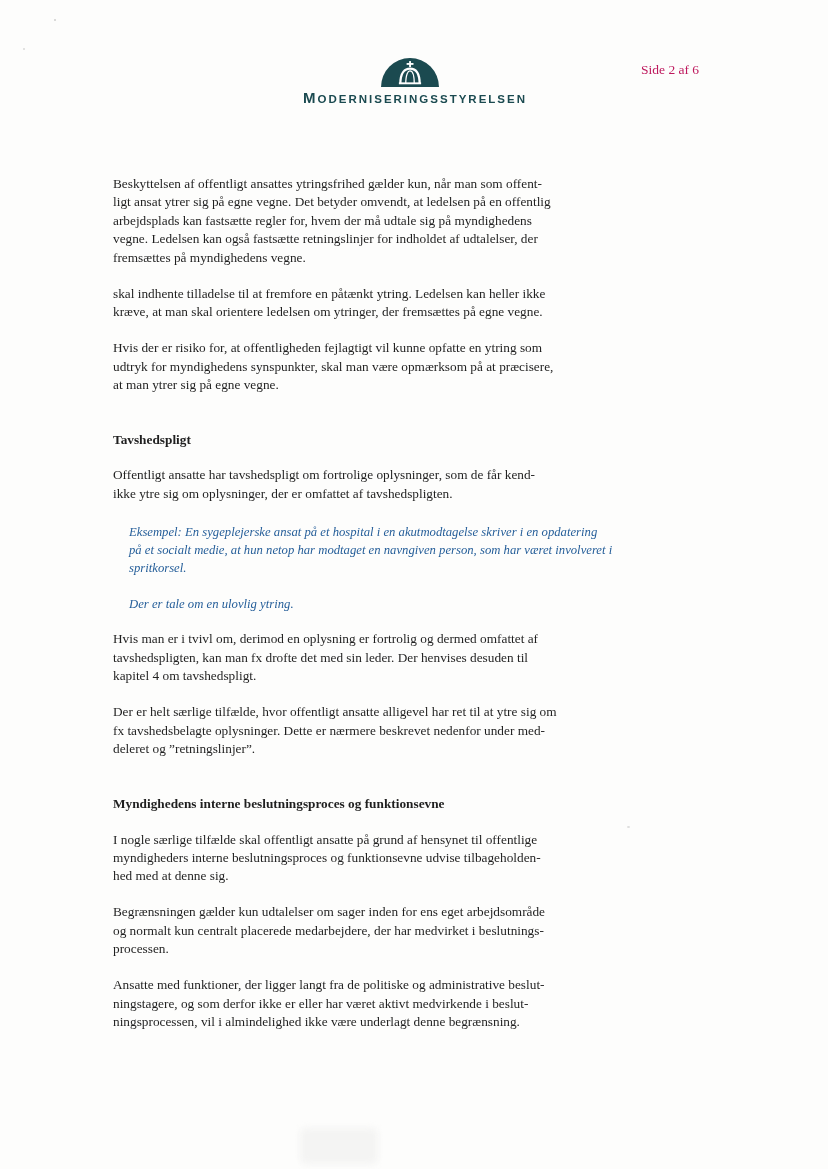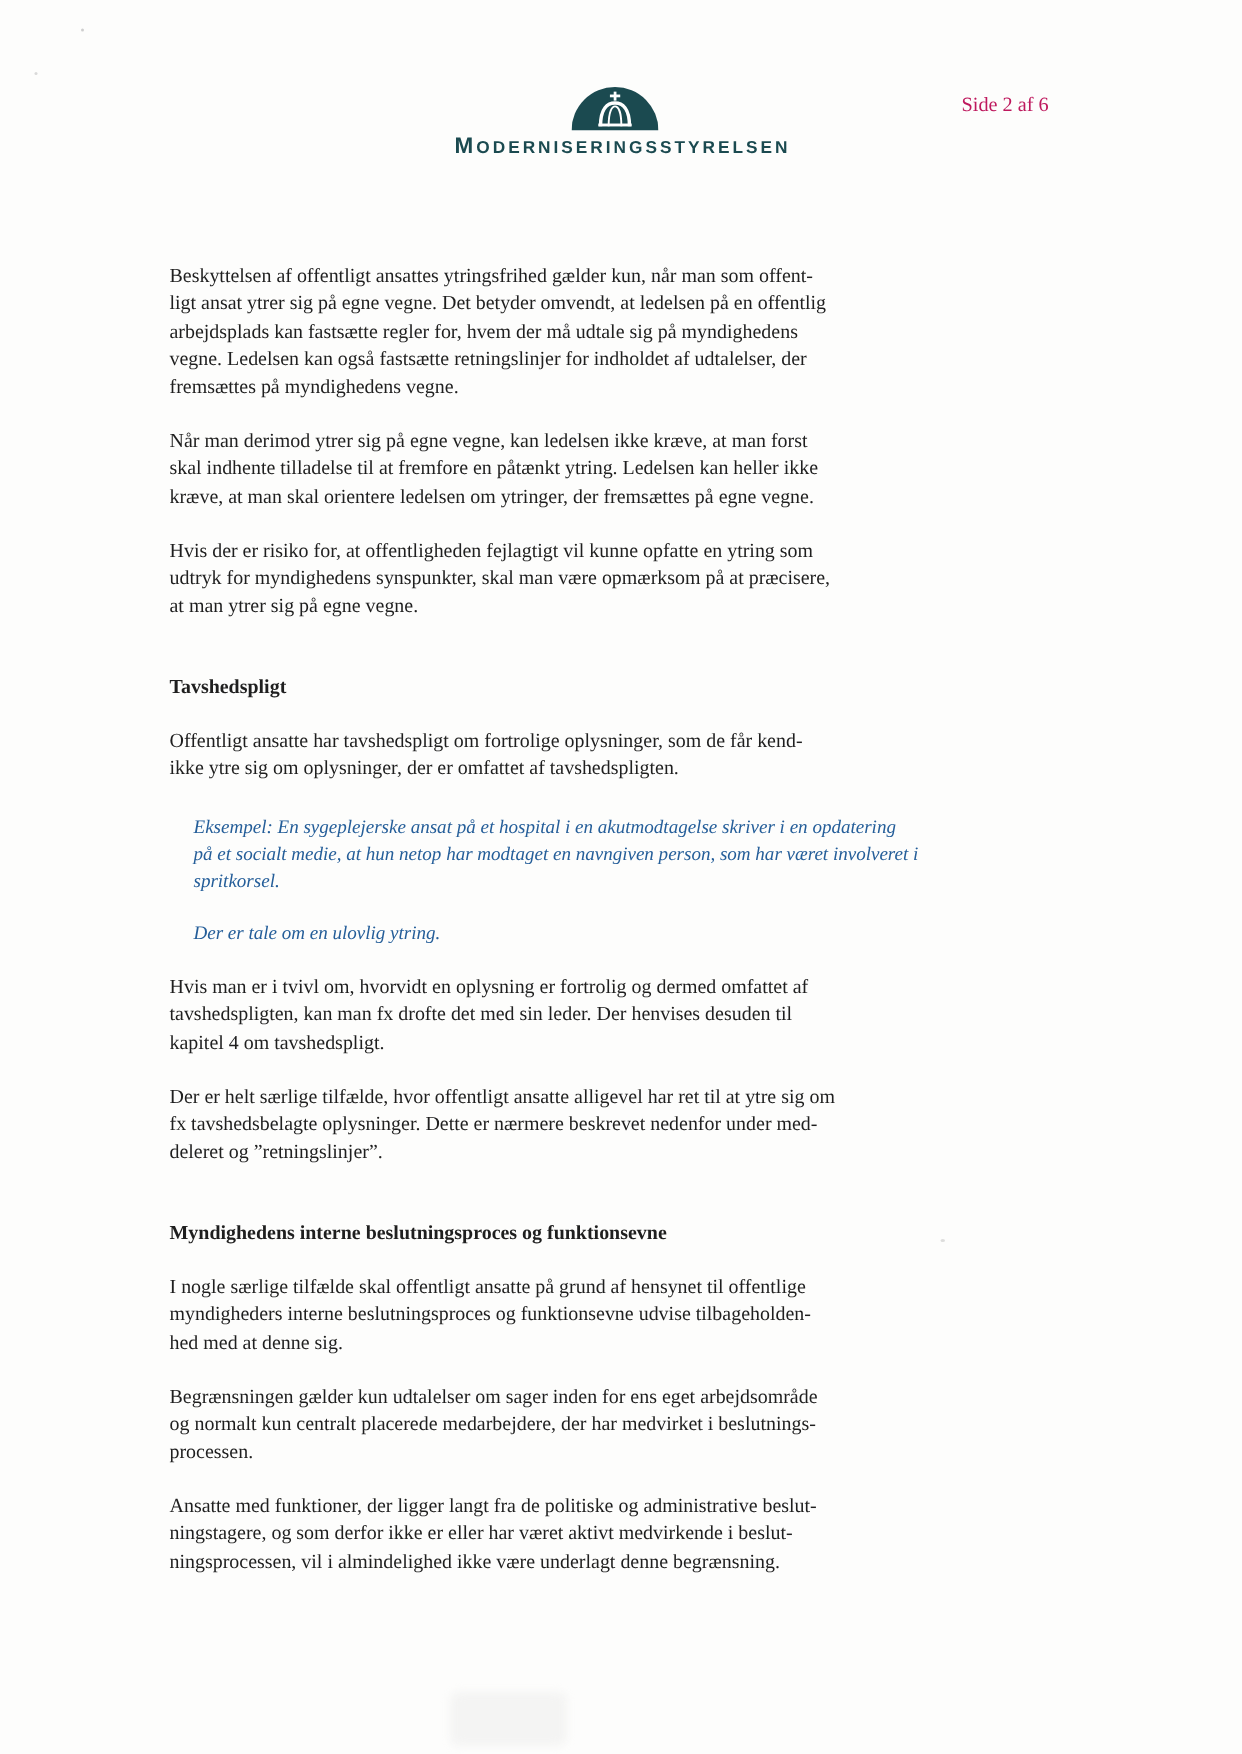--- a/index.html
+++ b/index.html
@@ -81,21 +81,20 @@
 
   <div class="content">
       <div class="block paragraph">
         <div class="line">Beskyttelsen af offentligt ansattes ytringsfrihed gælder kun, når man som offent-</div>
         <div class="line">ligt ansat ytrer sig på egne vegne. Det betyder omvendt, at ledelsen på en offentlig</div>
         <div class="line">arbejdsplads kan fastsætte regler for, hvem der må udtale sig på myndighedens</div>
         <div class="line">vegne. Ledelsen kan også fastsætte retningslinjer for indholdet af udtalelser, der</div>
         <div class="line">fremsættes på myndighedens vegne.</div>
       </div>
       <div class="block paragraph">
-        <div class="line">Når man derimod ytrer sig på egne vegne, kan ledelsen ikke kræve, at man forst</div>
         <div class="line">skal indhente tilladelse til at fremfore en påtænkt ytring. Ledelsen kan heller ikke</div>
         <div class="line">kræve, at man skal orientere ledelsen om ytringer, der fremsættes på egne vegne.</div>
       </div>
       <div class="block paragraph">
         <div class="line">Hvis der er risiko for, at offentligheden fejlagtigt vil kunne opfatte en ytring som</div>
         <div class="line">udtryk for myndighedens synspunkter, skal man være opmærksom på at præcisere,</div>
         <div class="line">at man ytrer sig på egne vegne.</div>
       </div>
       <div class="block heading">
         <div class="line">Tavshedspligt</div>
@@ -106,21 +105,21 @@
       </div>
       <div class="block example first">
         <div class="line">Eksempel: En sygeplejerske ansat på et hospital i en akutmodtagelse skriver i en opdatering</div>
         <div class="line">på et socialt medie, at hun netop har modtaget en navngiven person, som har været involveret i</div>
         <div class="line">spritkorsel.</div>
       </div>
       <div class="block example">
         <div class="line">Der er tale om en ulovlig ytring.</div>
       </div>
       <div class="block paragraph">
-        <div class="line">Hvis man er i tvivl om, hvorvidt en oplysning er fortrolig og dermed omfattet af</div>
+        <div class="line">Hvis man er i tvivl om, derimod en oplysning er fortrolig og dermed omfattet af</div>
         <div class="line">tavshedspligten, kan man fx drofte det med sin leder. Der henvises desuden til</div>
         <div class="line">kapitel 4 om tavshedspligt.</div>
       </div>
       <div class="block paragraph">
         <div class="line">Der er helt særlige tilfælde, hvor offentligt ansatte alligevel har ret til at ytre sig om</div>
         <div class="line">fx tavshedsbelagte oplysninger. Dette er nærmere beskrevet nedenfor under med-</div>
         <div class="line">deleret og ”retningslinjer”.</div>
       </div>
       <div class="block heading">
         <div class="line">Myndighedens interne beslutningsproces og funktionsevne</div>

